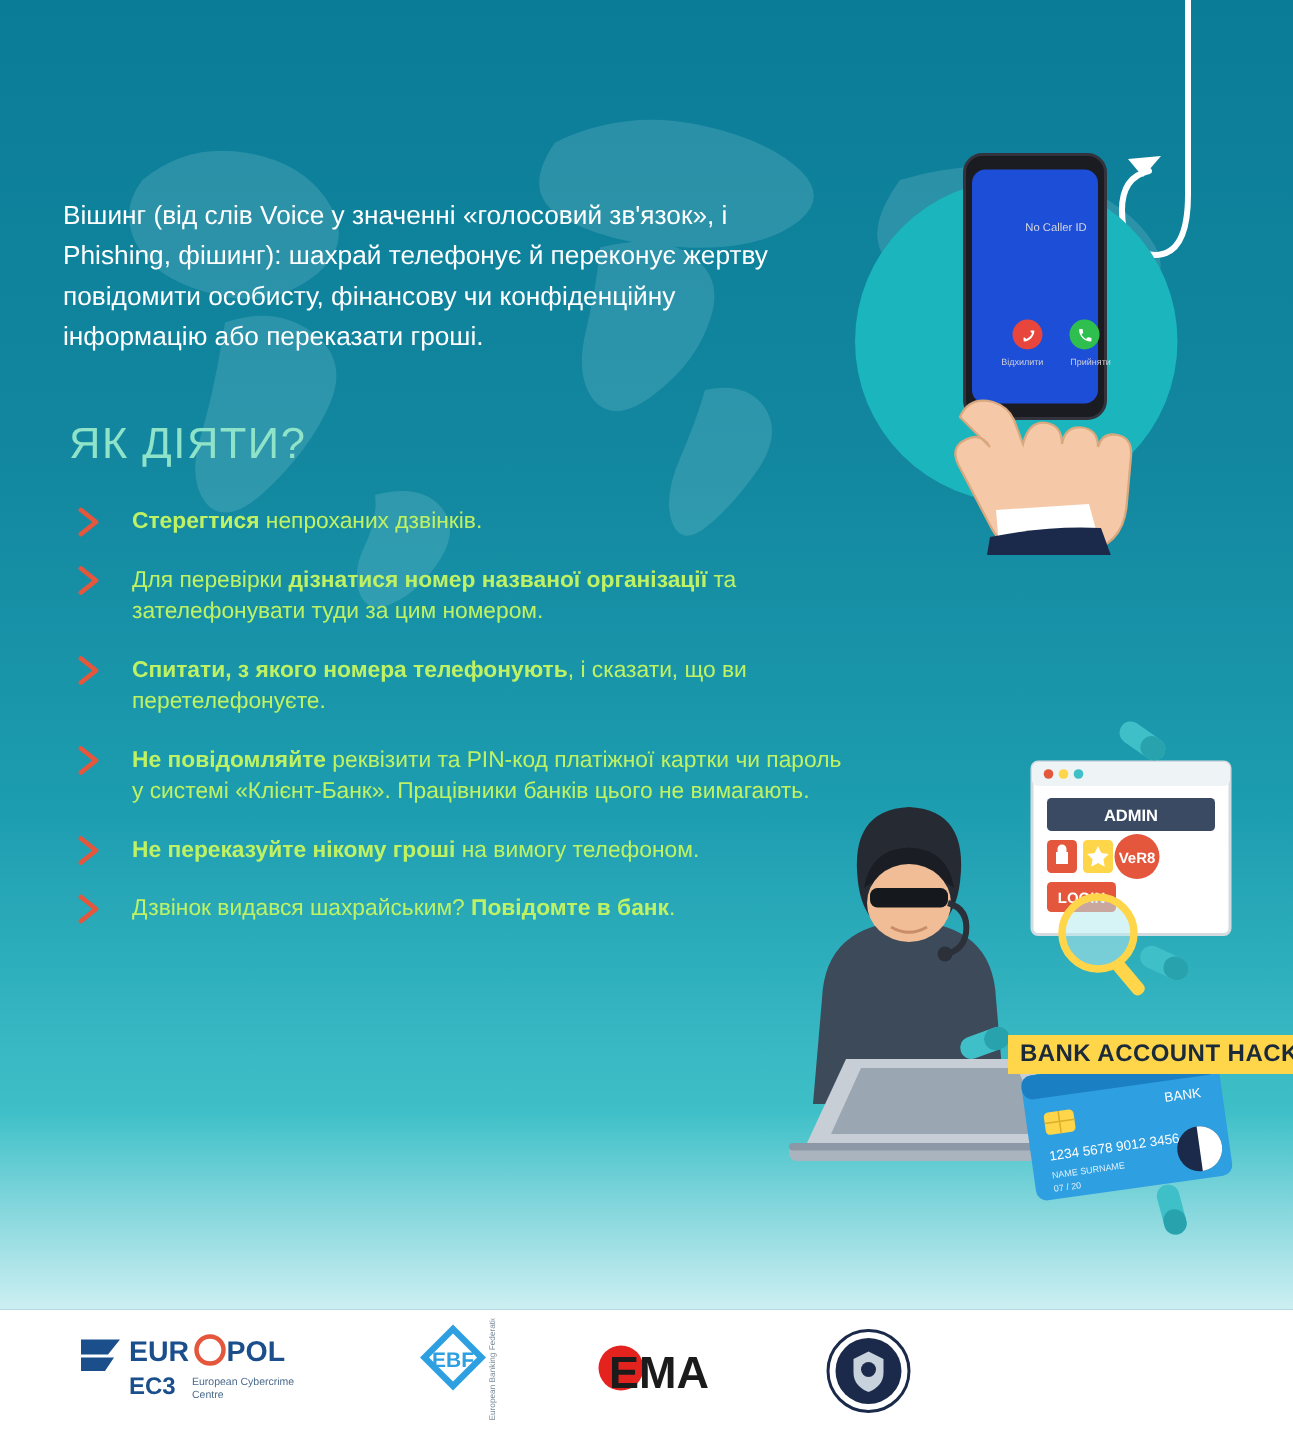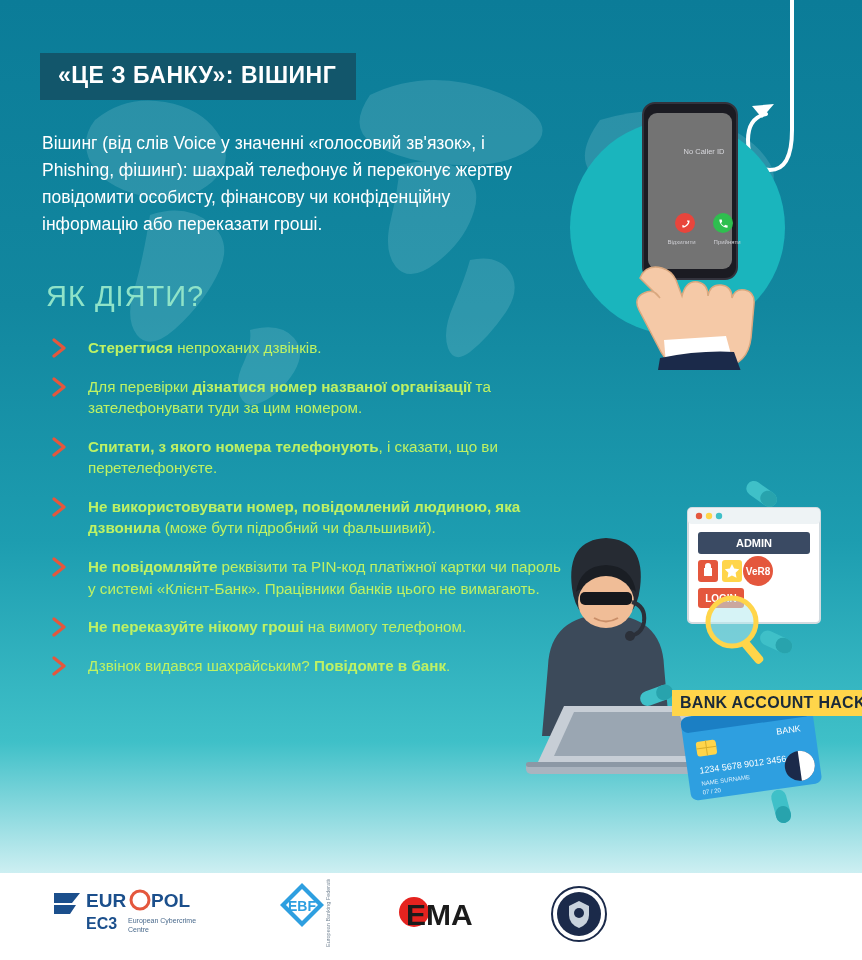--- a/index.html
+++ b/index.html
@@ -90,21 +90,21 @@
     position: absolute; left: 10px; top: 20px; width: 215px; height: 215px;
     border-radius: 50%;
     background: #1ab5bd;
   }
   .phone {
     position: absolute; left: 82px; top: 2px; width: 96px; height: 178px;
     background: #1b1b22; border-radius: 13px; border: 2px solid #33333d;
   }
   .phone .screen {
     position: absolute; left: 4px; top: 9px; right: 4px; bottom: 9px;
-    background: #737373; border-radius: 9px;
+    background: #1d4ed8; border-radius: 9px;
     display: flex; flex-direction: column; align-items: center; padding-left: 28px;
   }
   .phone .caller { color: #d8d8dd; font-size: 7.5px; margin-top: 34px; }
   .phone .btn-row { position: absolute; bottom: 36px; width: 100%; display: flex; justify-content: center; gap: 18px; }
   .phone .cbtn { width: 20px; height: 20px; border-radius: 50%; display: flex; align-items: center; justify-content: center; }
   .phone .cbtn.red { background: #e8453c; }
   .phone .cbtn.green { background: #2fbf4f; }
   .phone .cbtn svg { width: 11px; height: 11px; fill: #fff; }
   .phone .lbl { position: absolute; bottom: 24px; width: 100%; display: flex; justify-content: center; gap: 18px; font-size: 6px; color: #cfcfd4; }
   .hand { position: absolute; left: 52px; top: 120px; width: 160px; height: 150px; }
@@ -157,23 +157,20 @@
     </svg>
   </div>
 
   <div class="hook">
     <svg viewBox="0 0 120 250" xmlns="http://www.w3.org/2000/svg">
       <path d="M70 0 L70 130 q0 40 -22 40 q-22 0 -22 -30 q0 -22 18 -26" fill="none" stroke="#ffffff" stroke-width="4" stroke-linecap="round"></path>
       <path d="M40 118 l-10 -12 l22 -2 z" fill="#ffffff"></path>
     </svg>
   </div>
 
-  <div class="title-bar">
-    <div class="t">«ЦЕ З БАНКУ»: ВІШИНГ</div>
-  </div>
 
   <div class="intro">Вішинг (від слів Voice у значенні «голосовий зв'язок», і Phishing, фішинг): шахрай телефонує й переконує жертву повідомити особисту, фінансову чи конфіденційну інформацію або переказати гроші.</div>
 
   <div class="howto">ЯК ДІЯТИ?</div>
 
   <div class="list">
     <div class="item">
       <span class="chev">
           <svg viewBox="0 0 18 20">
             <path d="M2 2 L12 10 L2 18" fill="none" stroke="#e4573d" stroke-width="3.2" stroke-linecap="round" stroke-linejoin="round"></path>
@@ -189,28 +186,20 @@
         </span>
       <span>Для перевірки </span><b>дізнатися номер названої організації</b><span> та зателефонувати туди за цим номером.</span>
     </div>
     <div class="item">
       <span class="chev">
           <svg viewBox="0 0 18 20">
             <path d="M2 2 L12 10 L2 18" fill="none" stroke="#e4573d" stroke-width="3.2" stroke-linecap="round" stroke-linejoin="round"></path>
           </svg>
         </span>
       <span></span><b>Спитати, з якого номера телефонують</b><span>, і сказати, що ви перетелефонуєте.</span>
-    </div>
-    <div class="item">
-      <span class="chev">
-          <svg viewBox="0 0 18 20">
-            <path d="M2 2 L12 10 L2 18" fill="none" stroke="#e4573d" stroke-width="3.2" stroke-linecap="round" stroke-linejoin="round"></path>
-          </svg>
-        </span>
-      <span></span><b>Не використовувати номер, повідомлений людиною, яка дзвонила</b><span> (може бути підробний чи фальшивий).</span>
     </div>
     <div class="item">
       <span class="chev">
           <svg viewBox="0 0 18 20">
             <path d="M2 2 L12 10 L2 18" fill="none" stroke="#e4573d" stroke-width="3.2" stroke-linecap="round" stroke-linejoin="round"></path>
           </svg>
         </span>
       <span></span><b>Не повідомляйте</b><span> реквізити та PIN-код платіжної картки чи пароль у системі «Клієнт-Банк». Працівники банків цього не вимагають.</span>
     </div>
     <div class="item">

